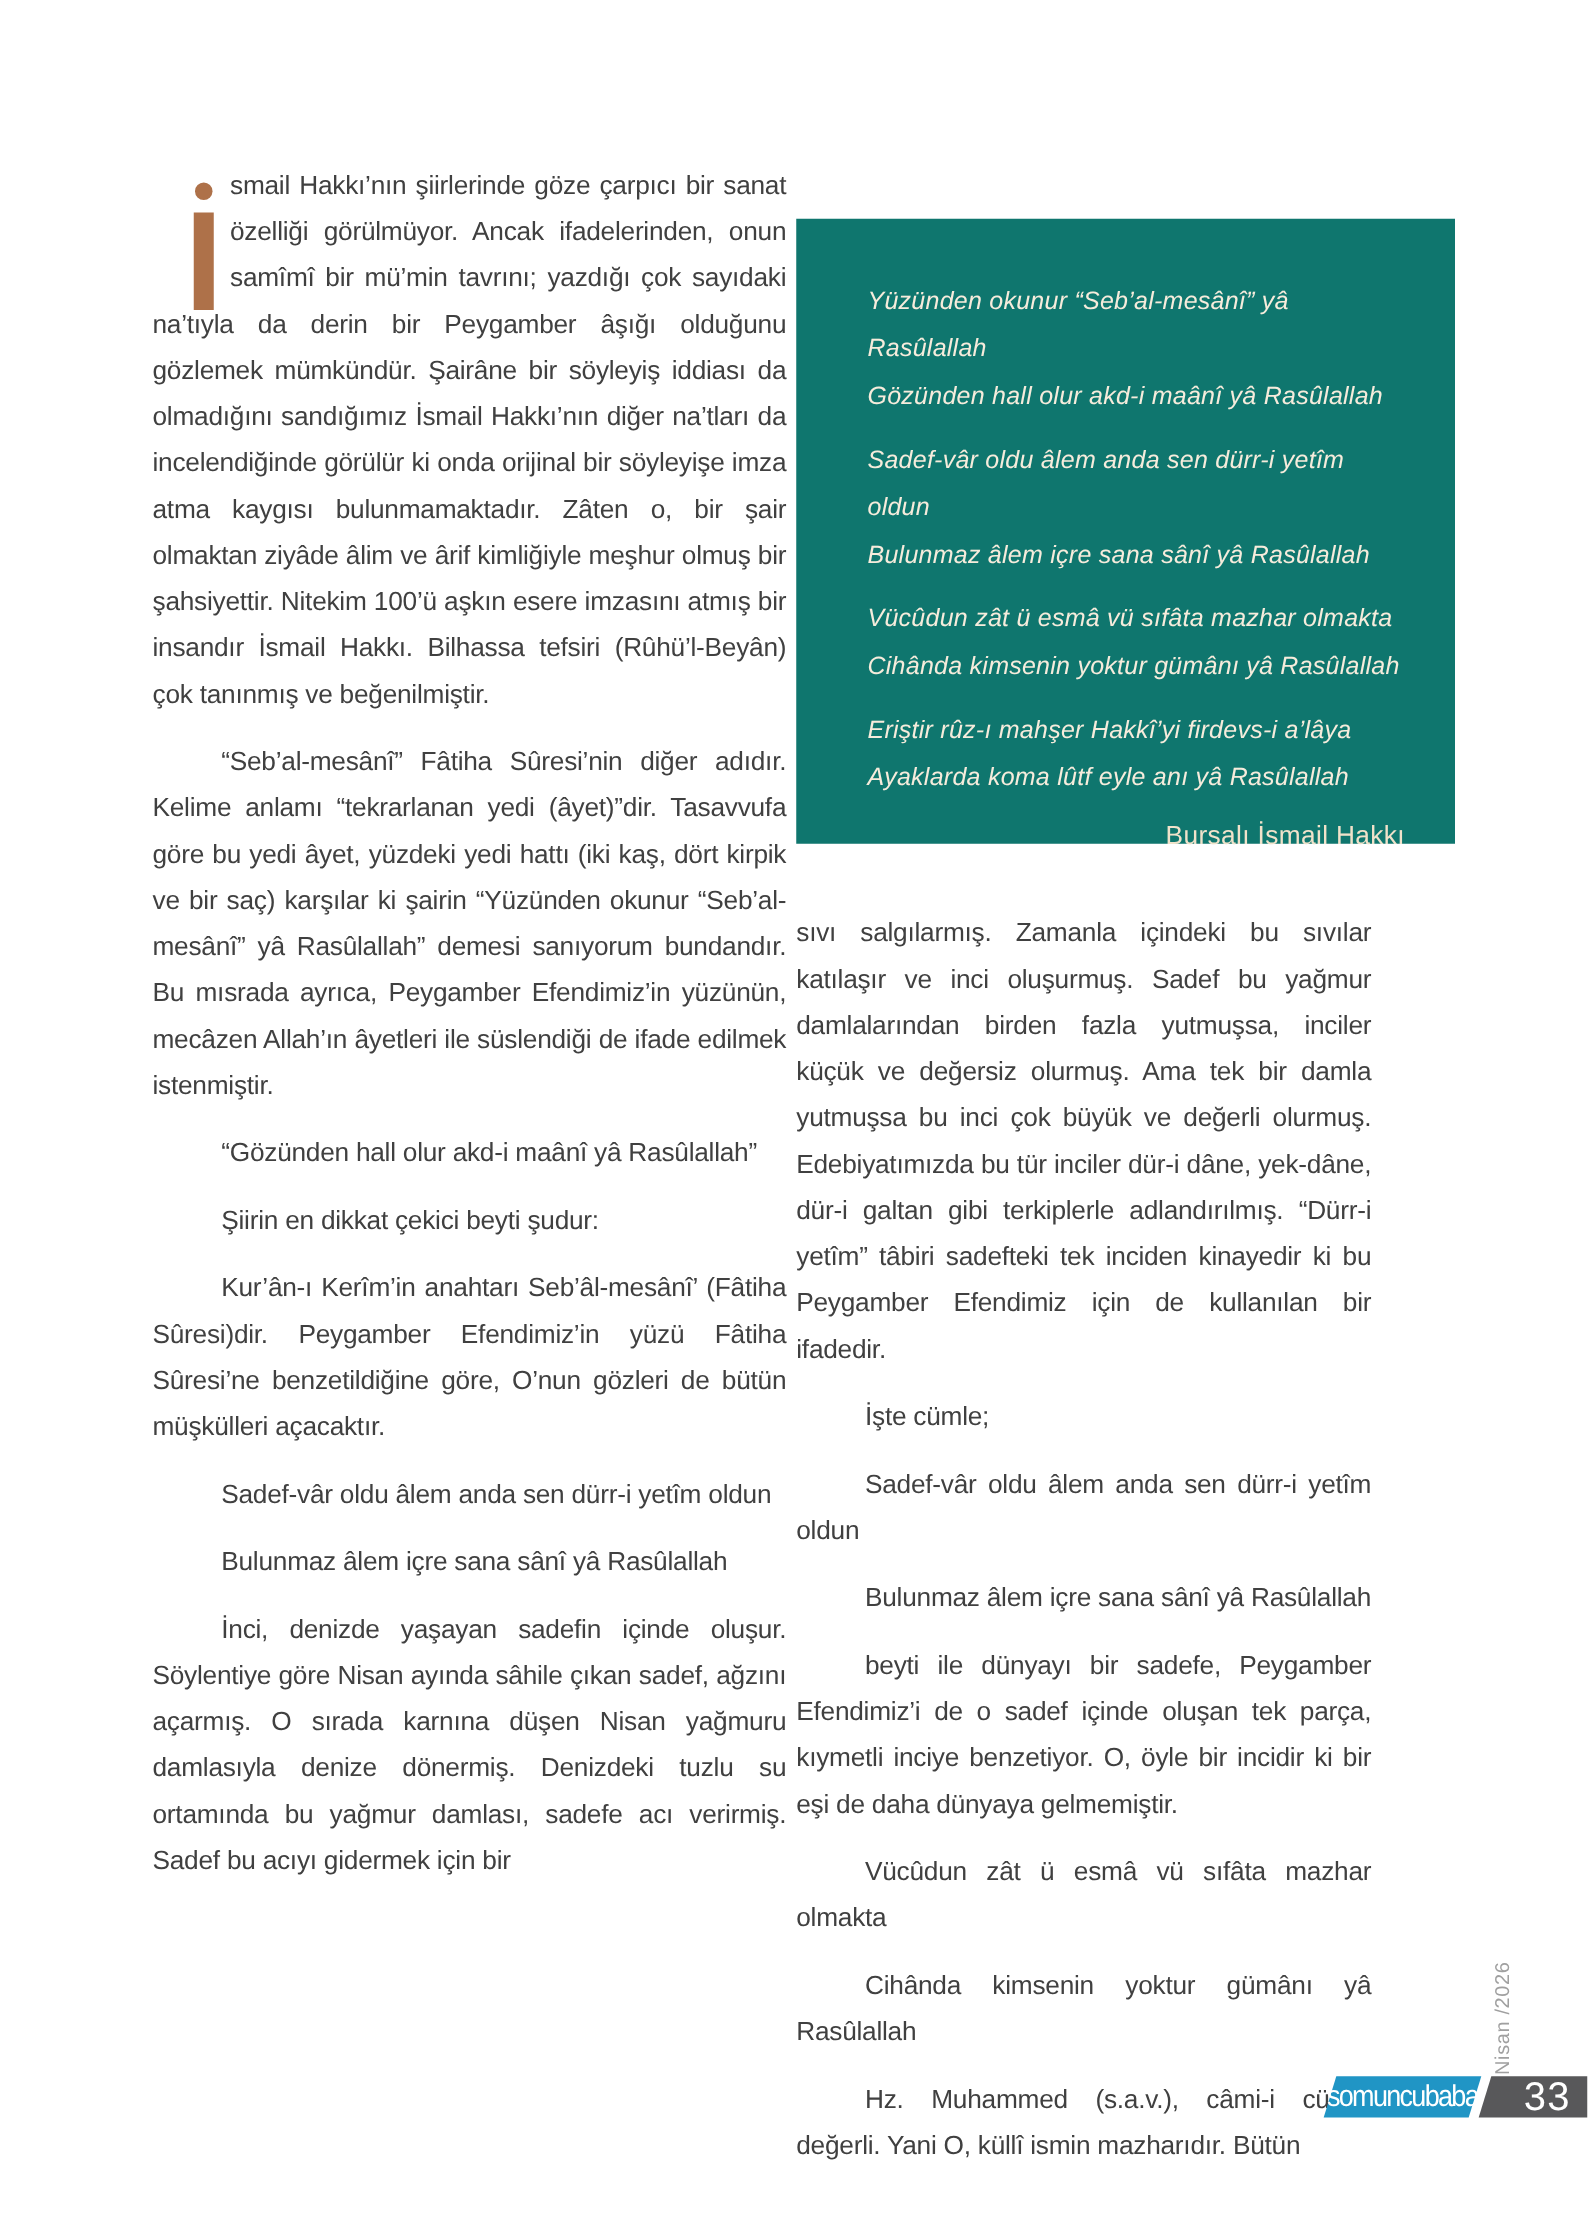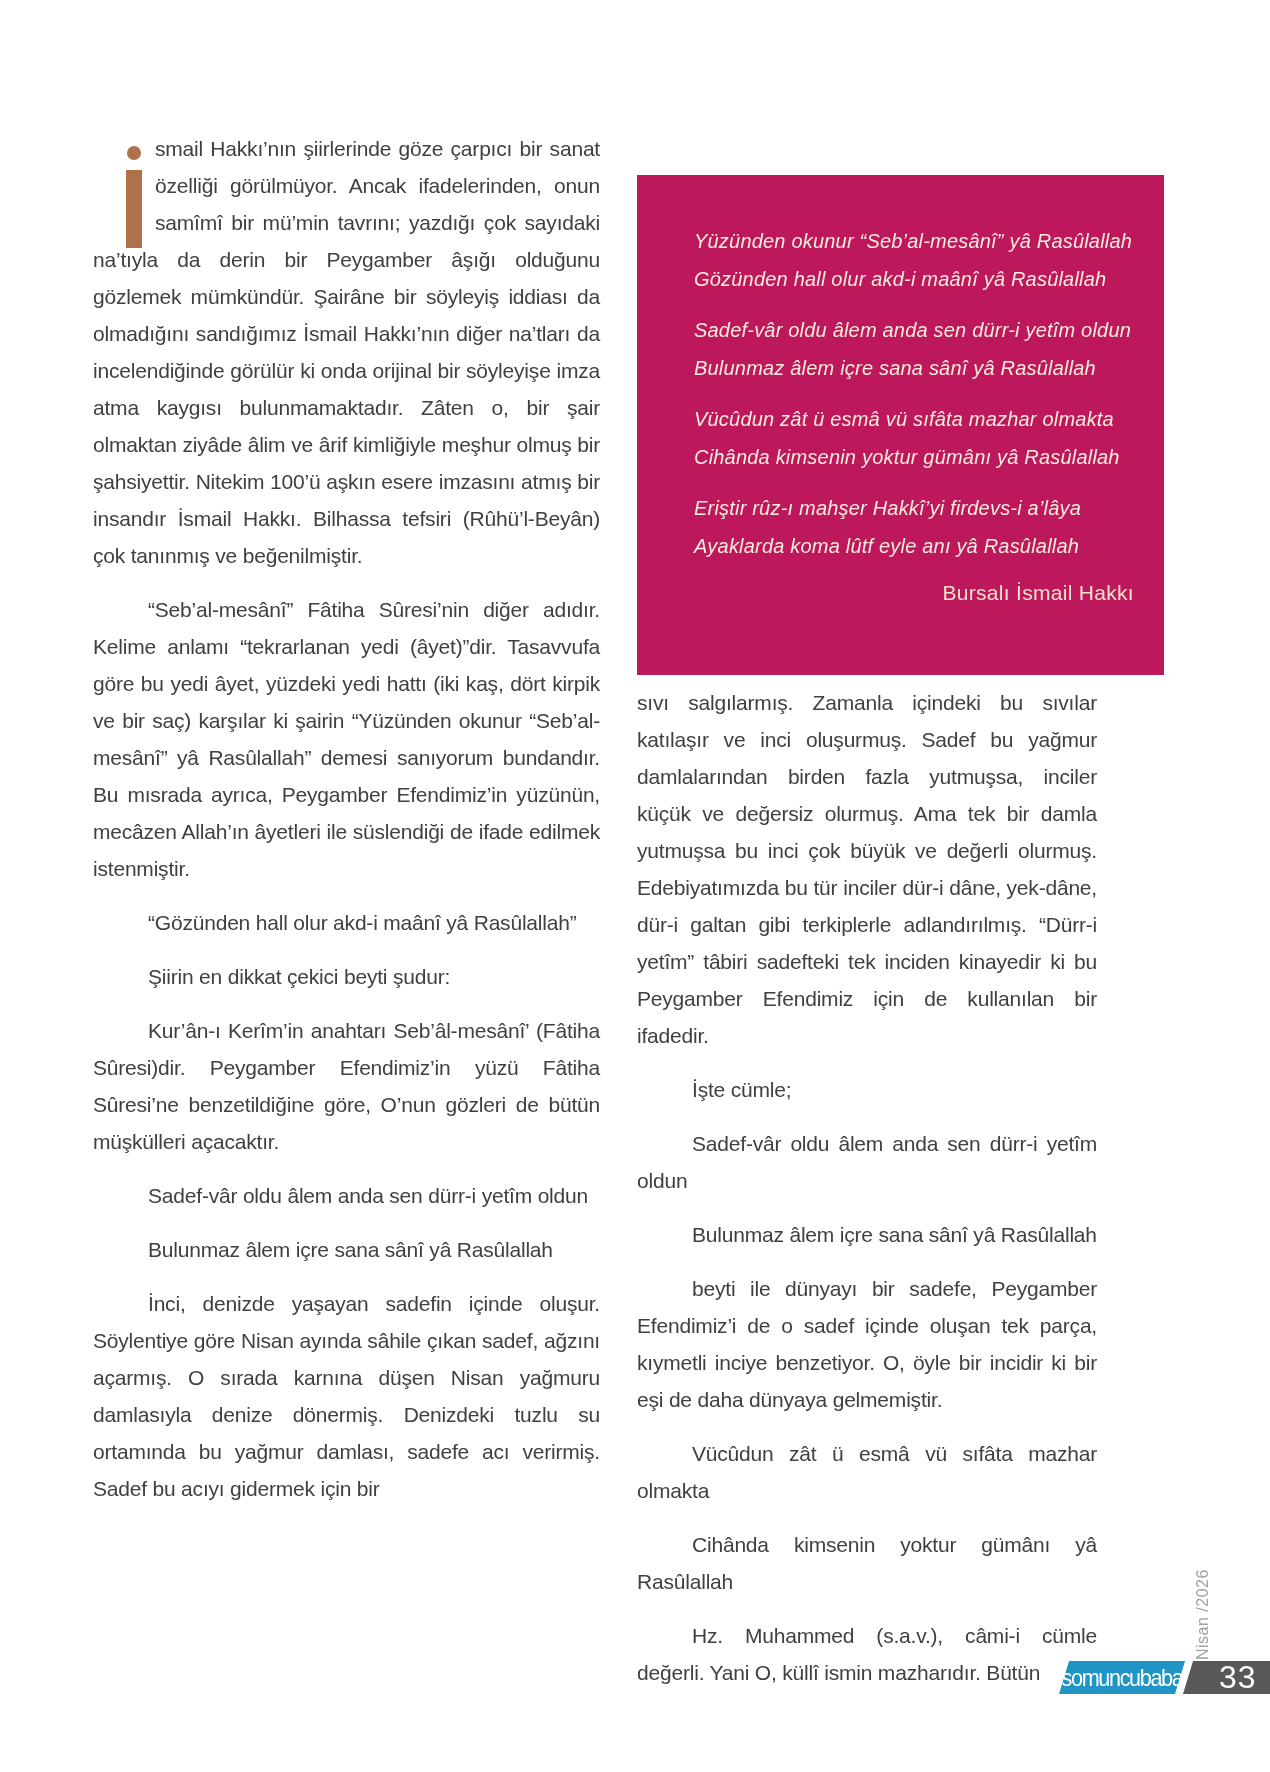--- a/index.html
+++ b/index.html
@@ -2,33 +2,33 @@
 <html lang="tr"><head>
 <meta charset="utf-8">
 <style>
   html,body{margin:0;padding:0;background:#ffffff;}
   .page{
     position:relative;width:1270px;height:1772px;background:#ffffff;
     font-family:"Liberation Sans",sans-serif;color:#404040;overflow:hidden;
   }
   
   .col{position:absolute;text-align:justify;font-size:21px;line-height:37px;letter-spacing:-0.2px;}
-  .col-left{left:93px;top:130px;width:507px;}
-  .col-right{left:637px;top:684px;width:460px;}
+  .col-left{left:122px;top:130px;width:507px;}
+  .col-right{left:637px;top:728px;width:460px;}
   .col p{margin:0 0 17px 0;text-indent:55px;}
   .col p.first{text-indent:0;}
   .col p.verse{}
   
   .dropcap{display:block;float:left;width:62px;height:104px;position:relative;}
   .dc-dot{position:absolute;left:34px;top:16px;width:14px;height:14px;border-radius:50%;background:#ae7149;}
   .dc-bar{position:absolute;left:33px;top:40px;width:16px;height:78px;background:#ae7149;}
   
   .poem-box{
     position:absolute;left:637px;top:175px;width:527px;height:500px;
-    background:#be185d;box-sizing:border-box;padding:47px 30px 0 57px;
+    background:#0f766e;box-sizing:border-box;padding:47px 40px 0 57px;
   }
   .couplet{margin:0 0 13px 0;}
   .poem-line{
     font-style:italic;font-size:20px;line-height:38px;color:#f6ecdc;letter-spacing:0.2px;
   }
   .poem-attribution{
     margin-top:10px;text-align:right;font-size:21px;line-height:30px;color:#f0e2ca;letter-spacing:0.3px;
   }
   
   .issue-date{

